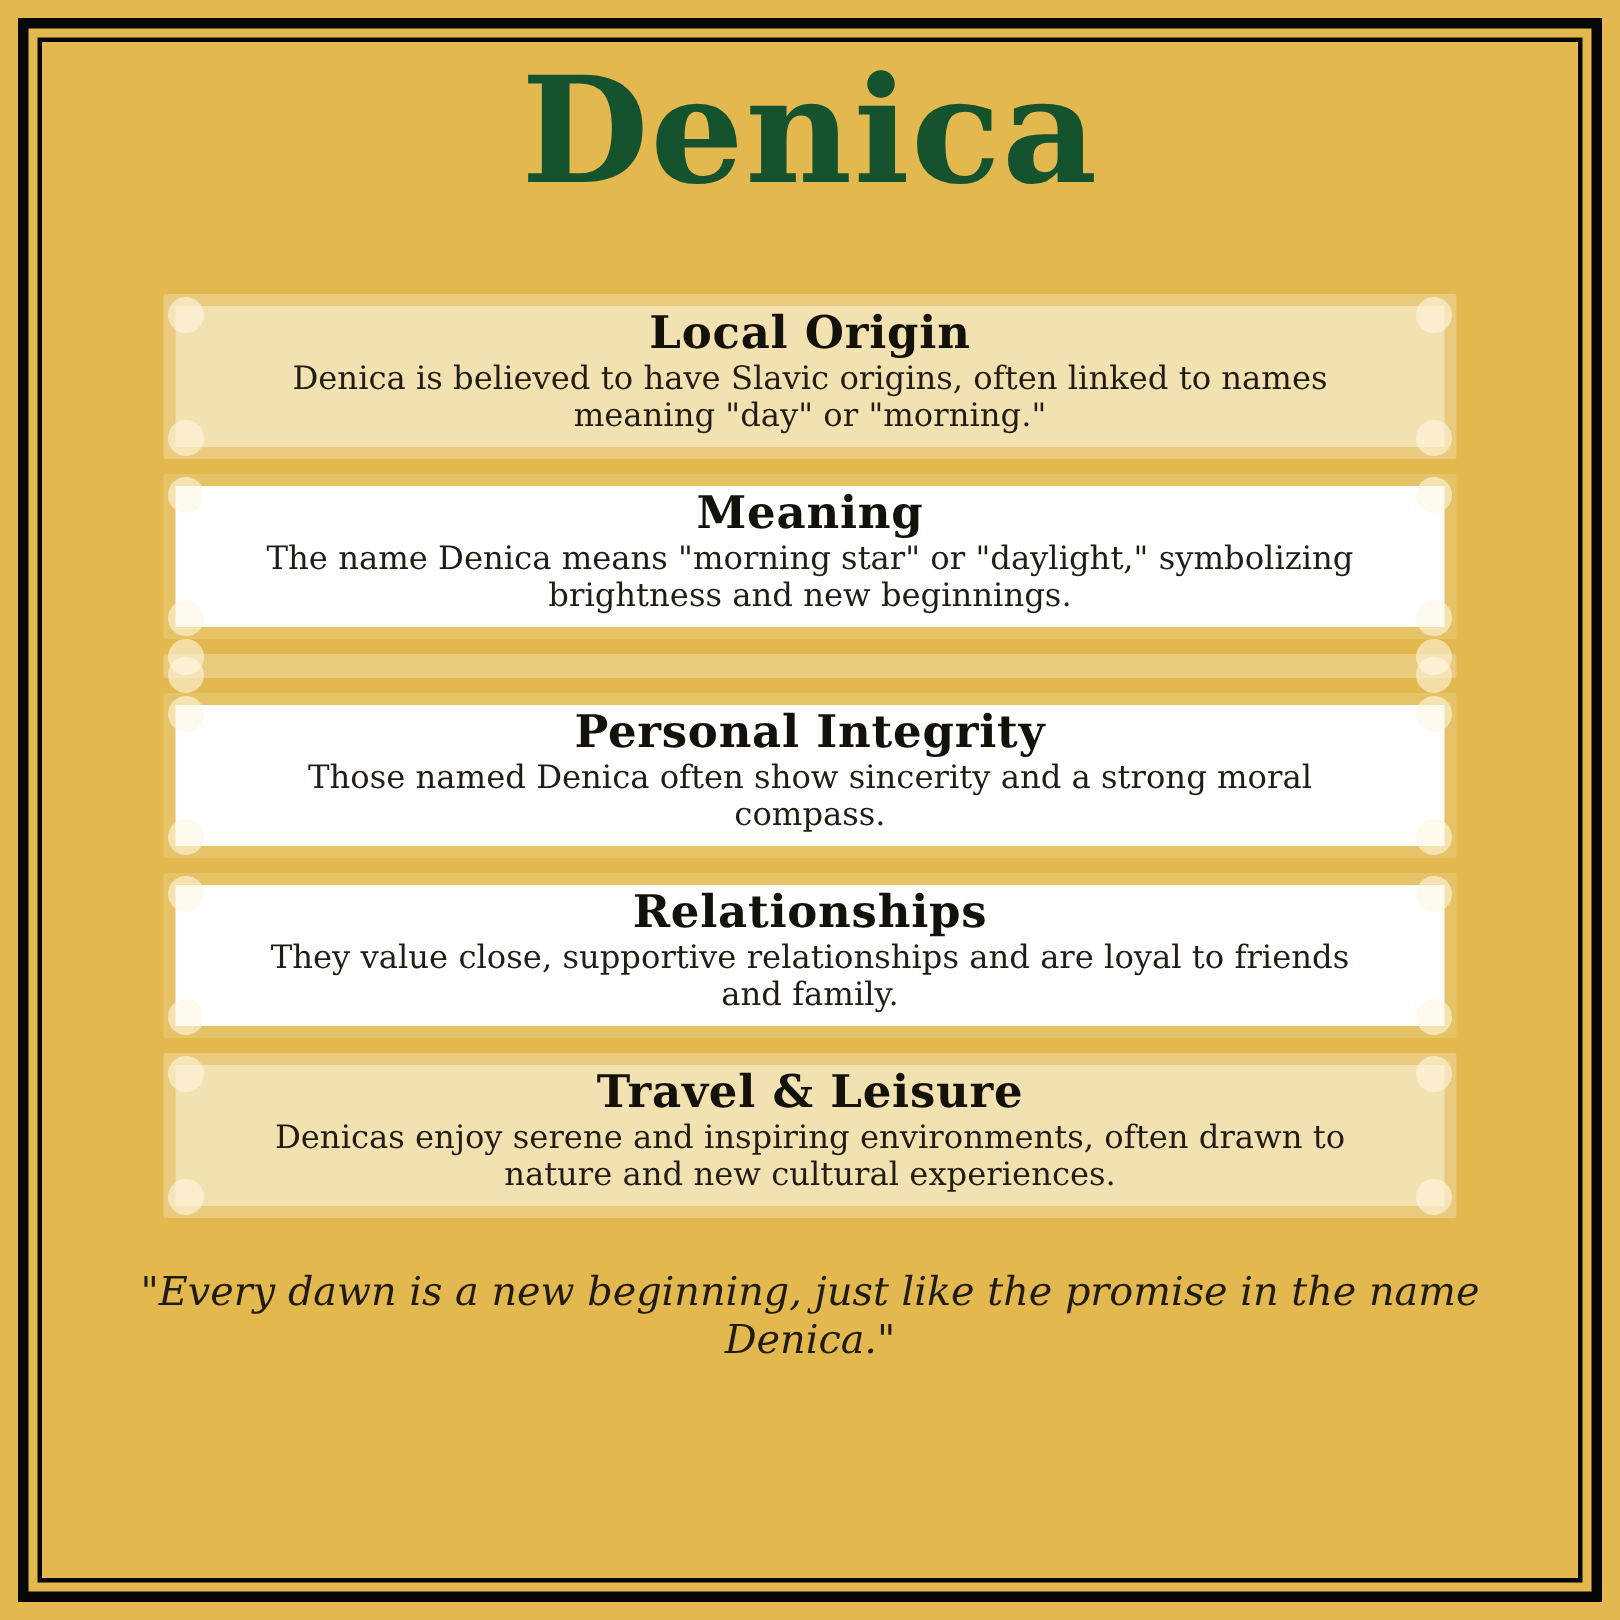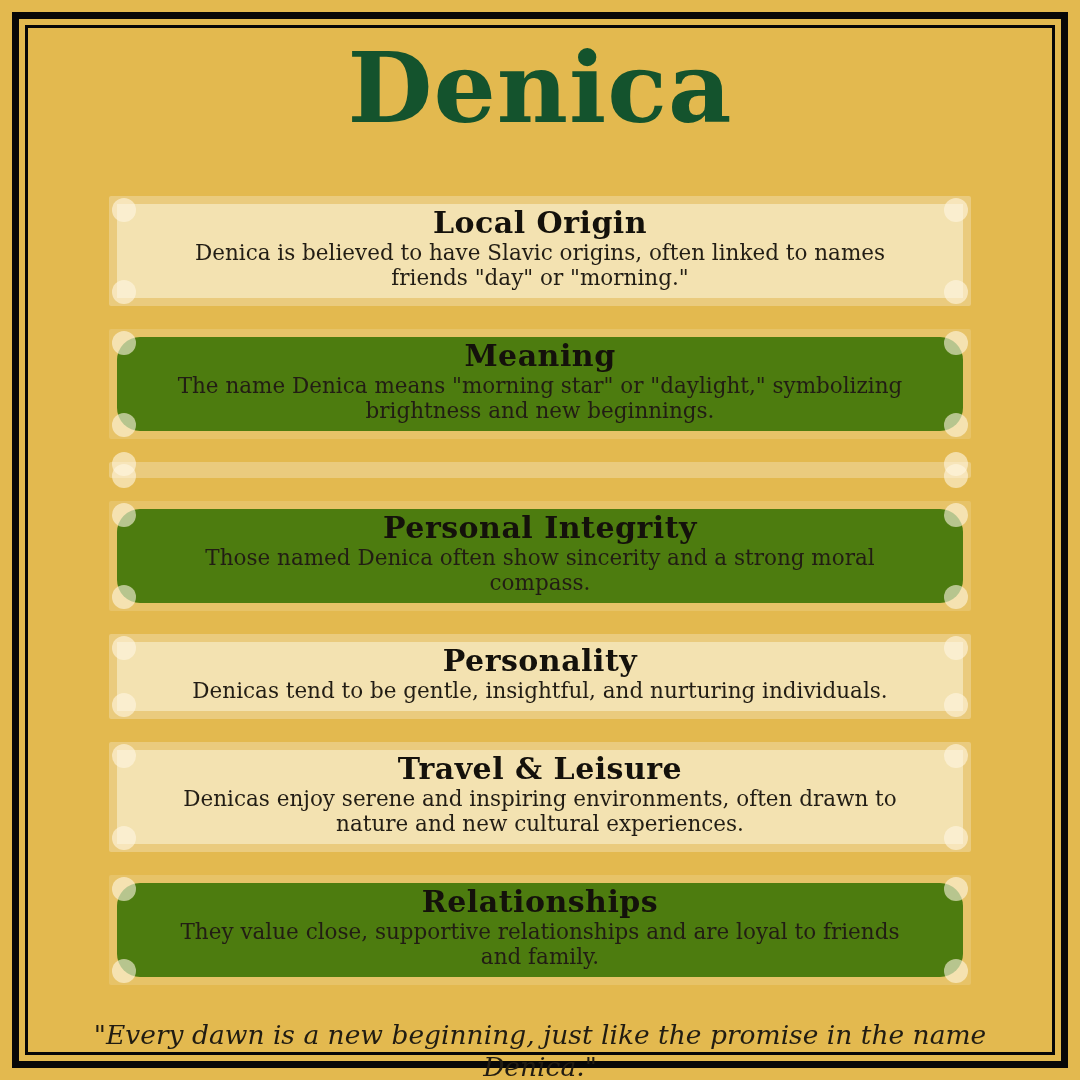--- a/index.html
+++ b/index.html
@@ -30,31 +30,31 @@
     font-size: 98px;
     line-height: 1.1;
     font-weight: bold;
     color: #14532d;
     letter-spacing: 1px;
     text-align: center;
   }
   .sections {
     width: 862px;
     margin-top: 54px;
-    display: flex; flex-direction: column; gap: 23px;
+    display: flex; flex-direction: column; gap: 10px;
   }
   .card {
     position: relative;
     padding: 8px;
     border-radius: 2px;
   }
   .card--light { background: #eacb7e; }
   .card--light .card-inner { background: #f3e2b1; }
   .card--dark { background: #e7c368; }
-  .card--dark .card-inner { background: #4d7c0f; border-radius: 23px; }
+  .card--dark .card-inner { background: #ffffff; }
   .card-inner {
     text-align: center;
     padding: 2px 42px 8px;
     min-height: 64px;
   }
   .card-heading {
     font-size: 30px;
     line-height: 34px;
     font-weight: bold;
     color: #14110b;
@@ -97,21 +97,21 @@
 
   <div class="sections">
 
     <section class="card card--light">
       <span class="rivet rivet--tl"></span>
       <span class="rivet rivet--tr"></span>
       <span class="rivet rivet--bl"></span>
       <span class="rivet rivet--br"></span>
       <div class="card-inner">
         <h2 class="card-heading">Local Origin</h2>
-        <p class="card-body">Denica is believed to have Slavic origins, often linked to names friends "day" or "morning."</p>
+        <p class="card-body">Denica is believed to have Slavic origins, often linked to names meaning "day" or "morning."</p>
       </div>
     </section>
 
     <section class="card card--dark">
       <span class="rivet rivet--tl"></span>
       <span class="rivet rivet--tr"></span>
       <span class="rivet rivet--bl"></span>
       <span class="rivet rivet--br"></span>
       <div class="card-inner">
         <h2 class="card-heading">Meaning</h2>
@@ -130,50 +130,40 @@
       <span class="rivet rivet--tl"></span>
       <span class="rivet rivet--tr"></span>
       <span class="rivet rivet--bl"></span>
       <span class="rivet rivet--br"></span>
       <div class="card-inner">
         <h2 class="card-heading">Personal Integrity</h2>
         <p class="card-body">Those named Denica often show sincerity and a strong moral compass.</p>
       </div>
     </section>
 
-    <section class="card card--light">
+
+    <section class="card card--dark">
       <span class="rivet rivet--tl"></span>
       <span class="rivet rivet--tr"></span>
       <span class="rivet rivet--bl"></span>
       <span class="rivet rivet--br"></span>
       <div class="card-inner">
-        <h2 class="card-heading">Personality</h2>
-        <p class="card-body">Denicas tend to be gentle, insightful, and nurturing individuals.</p>
+        <h2 class="card-heading">Relationships</h2>
+        <p class="card-body">They value close, supportive relationships and are loyal to friends and family.</p>
       </div>
     </section>
 
     <section class="card card--light">
       <span class="rivet rivet--tl"></span>
       <span class="rivet rivet--tr"></span>
       <span class="rivet rivet--bl"></span>
       <span class="rivet rivet--br"></span>
       <div class="card-inner">
         <h2 class="card-heading">Travel &amp; Leisure</h2>
         <p class="card-body">Denicas enjoy serene and inspiring environments, often drawn to nature and new cultural experiences.</p>
       </div>
     </section>
 
-    <section class="card card--dark">
-      <span class="rivet rivet--tl"></span>
-      <span class="rivet rivet--tr"></span>
-      <span class="rivet rivet--bl"></span>
-      <span class="rivet rivet--br"></span>
-      <div class="card-inner">
-        <h2 class="card-heading">Relationships</h2>
-        <p class="card-body">They value close, supportive relationships and are loyal to friends and family.</p>
-      </div>
-    </section>
-
   </div>
 
   <p class="quote">"Every dawn is a new beginning, just like the promise in the name Denica."</p>
 
 </div>
 
 </body></html>

